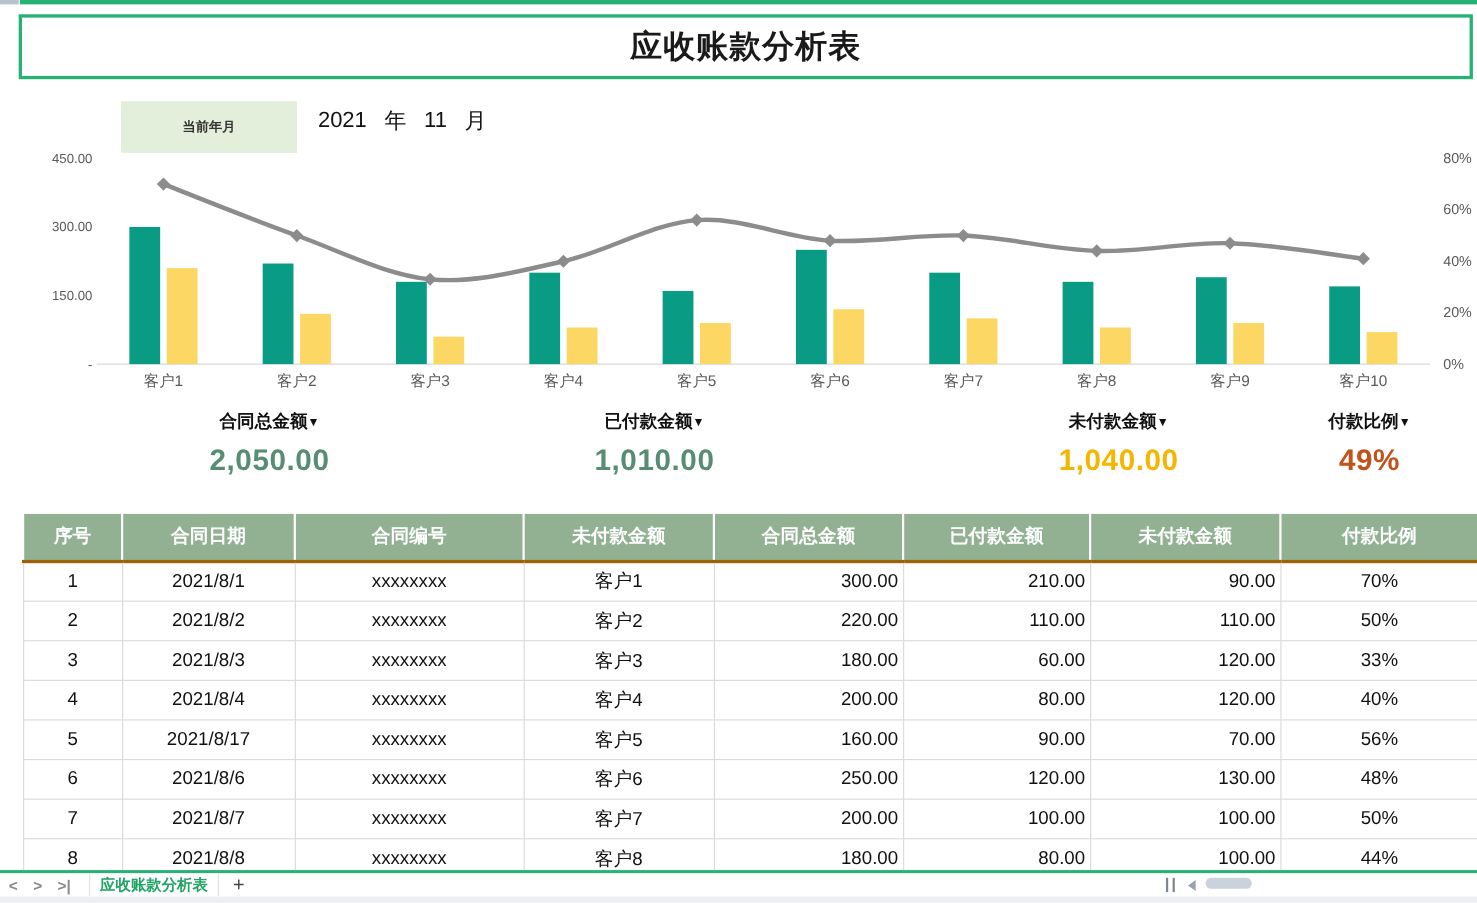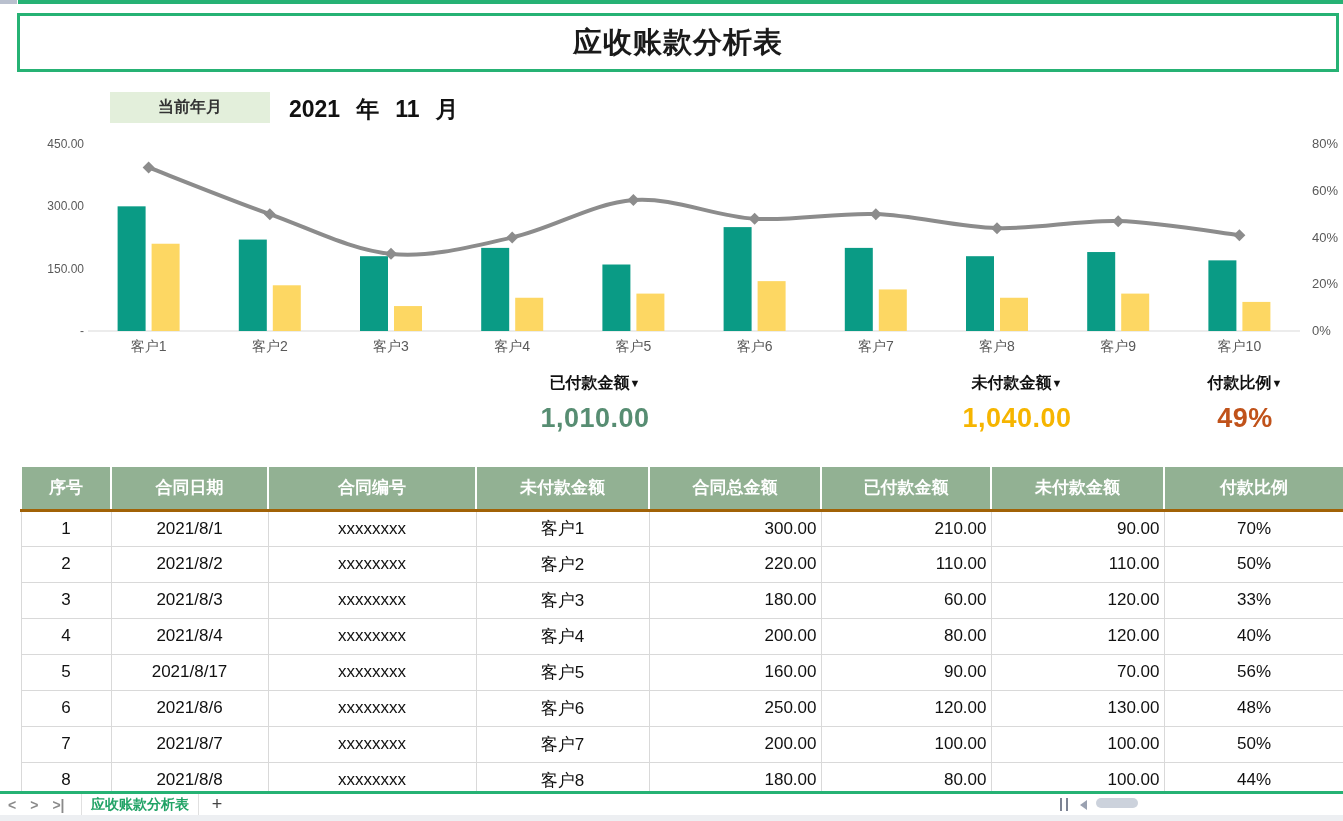--- a/index.html
+++ b/index.html
@@ -8,22 +8,22 @@
 
   
   .corner-chip{position:absolute;left:0;top:0;width:17px;height:4px;background:#b9c0ce;}
   .top-line{position:absolute;left:18px;right:0;top:0;height:4px;background:#26b274;}
 
   
   .title-box{position:absolute;left:17px;right:4px;top:13px;height:59px;border:3px solid #26b274;background:#fff;display:flex;align-items:center;justify-content:center;}
   .title-box h1{margin:0;font-size:29px;font-weight:800;color:#1a1a1a;letter-spacing:1px;}
 
   
-  .period-label{position:absolute;left:110px;top:92px;width:160px;height:31px;background:#e3efdb;display:flex;align-items:center;justify-content:center;font-size:16px;font-weight:700;color:#333;}
-  .period-value{position:absolute;left:289px;top:92px;height:35px;display:flex;align-items:center;gap:16px;font-size:23px;font-weight:700;color:#111;}
+  .period-label{position:absolute;left:110px;top:92px;width:160px;height:47px;background:#e3efdb;display:flex;align-items:center;justify-content:center;font-size:12px;font-weight:700;color:#333;}
+  .period-value{position:absolute;left:289px;top:92px;height:35px;display:flex;align-items:center;gap:16px;font-size:20px;font-weight:400;color:#111;}
 
   
   .chart{position:absolute;left:0;top:133px;width:1343px;height:230px;}
   .chart text.ax{font-size:12px;fill:#595959;}
   .chart text.axr{font-size:13px;fill:#595959;}
   .chart text.xlab{font-size:14px;fill:#595959;text-anchor:middle;}
 
   
   .summary{position:absolute;left:0;top:373px;width:1343px;height:86px;}
   .sum-card{position:absolute;text-align:center;}
@@ -123,20 +123,24 @@
       <path d="M512.2 98.5 L518.2 104.5 L512.2 110.5 L506.20000000000005 104.5 Z" fill="#8c8c8c"></path>
       <path d="M633.4 61.099999999999994 L639.4 67.1 L633.4 73.1 L627.4 67.1 Z" fill="#8c8c8c"></path>
       <path d="M754.6 79.8 L760.6 85.8 L754.6 91.8 L748.6 85.8 Z" fill="#8c8c8c"></path>
       <path d="M875.8000000000001 75.125 L881.8000000000001 81.125 L875.8000000000001 87.125 L869.8000000000001 81.125 Z" fill="#8c8c8c"></path>
       <path d="M997 89.14999999999999 L1003 95.14999999999999 L997 101.14999999999999 L991 95.14999999999999 Z" fill="#8c8c8c"></path>
       <path d="M1118.2 82.1375 L1124.2 88.1375 L1118.2 94.1375 L1112.2 88.1375 Z" fill="#8c8c8c"></path>
       <path d="M1239.4 96.16250000000001 L1245.4 102.16250000000001 L1239.4 108.16250000000001 L1233.4 102.16250000000001 Z" fill="#8c8c8c"></path>
     </svg>
 
   <div class="summary">
+    <div class="sum-card card1">
+      <div class="sum-label"><span>合同总金额</span><span class="arr">▼</span></div>
+      <div class="sum-value v-green">2,050.00</div>
+    </div>
     <div class="sum-card card2">
       <div class="sum-label"><span>已付款金额</span><span class="arr">▼</span></div>
       <div class="sum-value v-green">1,010.00</div>
     </div>
     <div class="sum-card card3">
       <div class="sum-label"><span>未付款金额</span><span class="arr">▼</span></div>
       <div class="sum-value v-amber">1,040.00</div>
     </div>
     <div class="sum-card card4">
       <div class="sum-label"><span>付款比例</span><span class="arr">▼</span></div>

